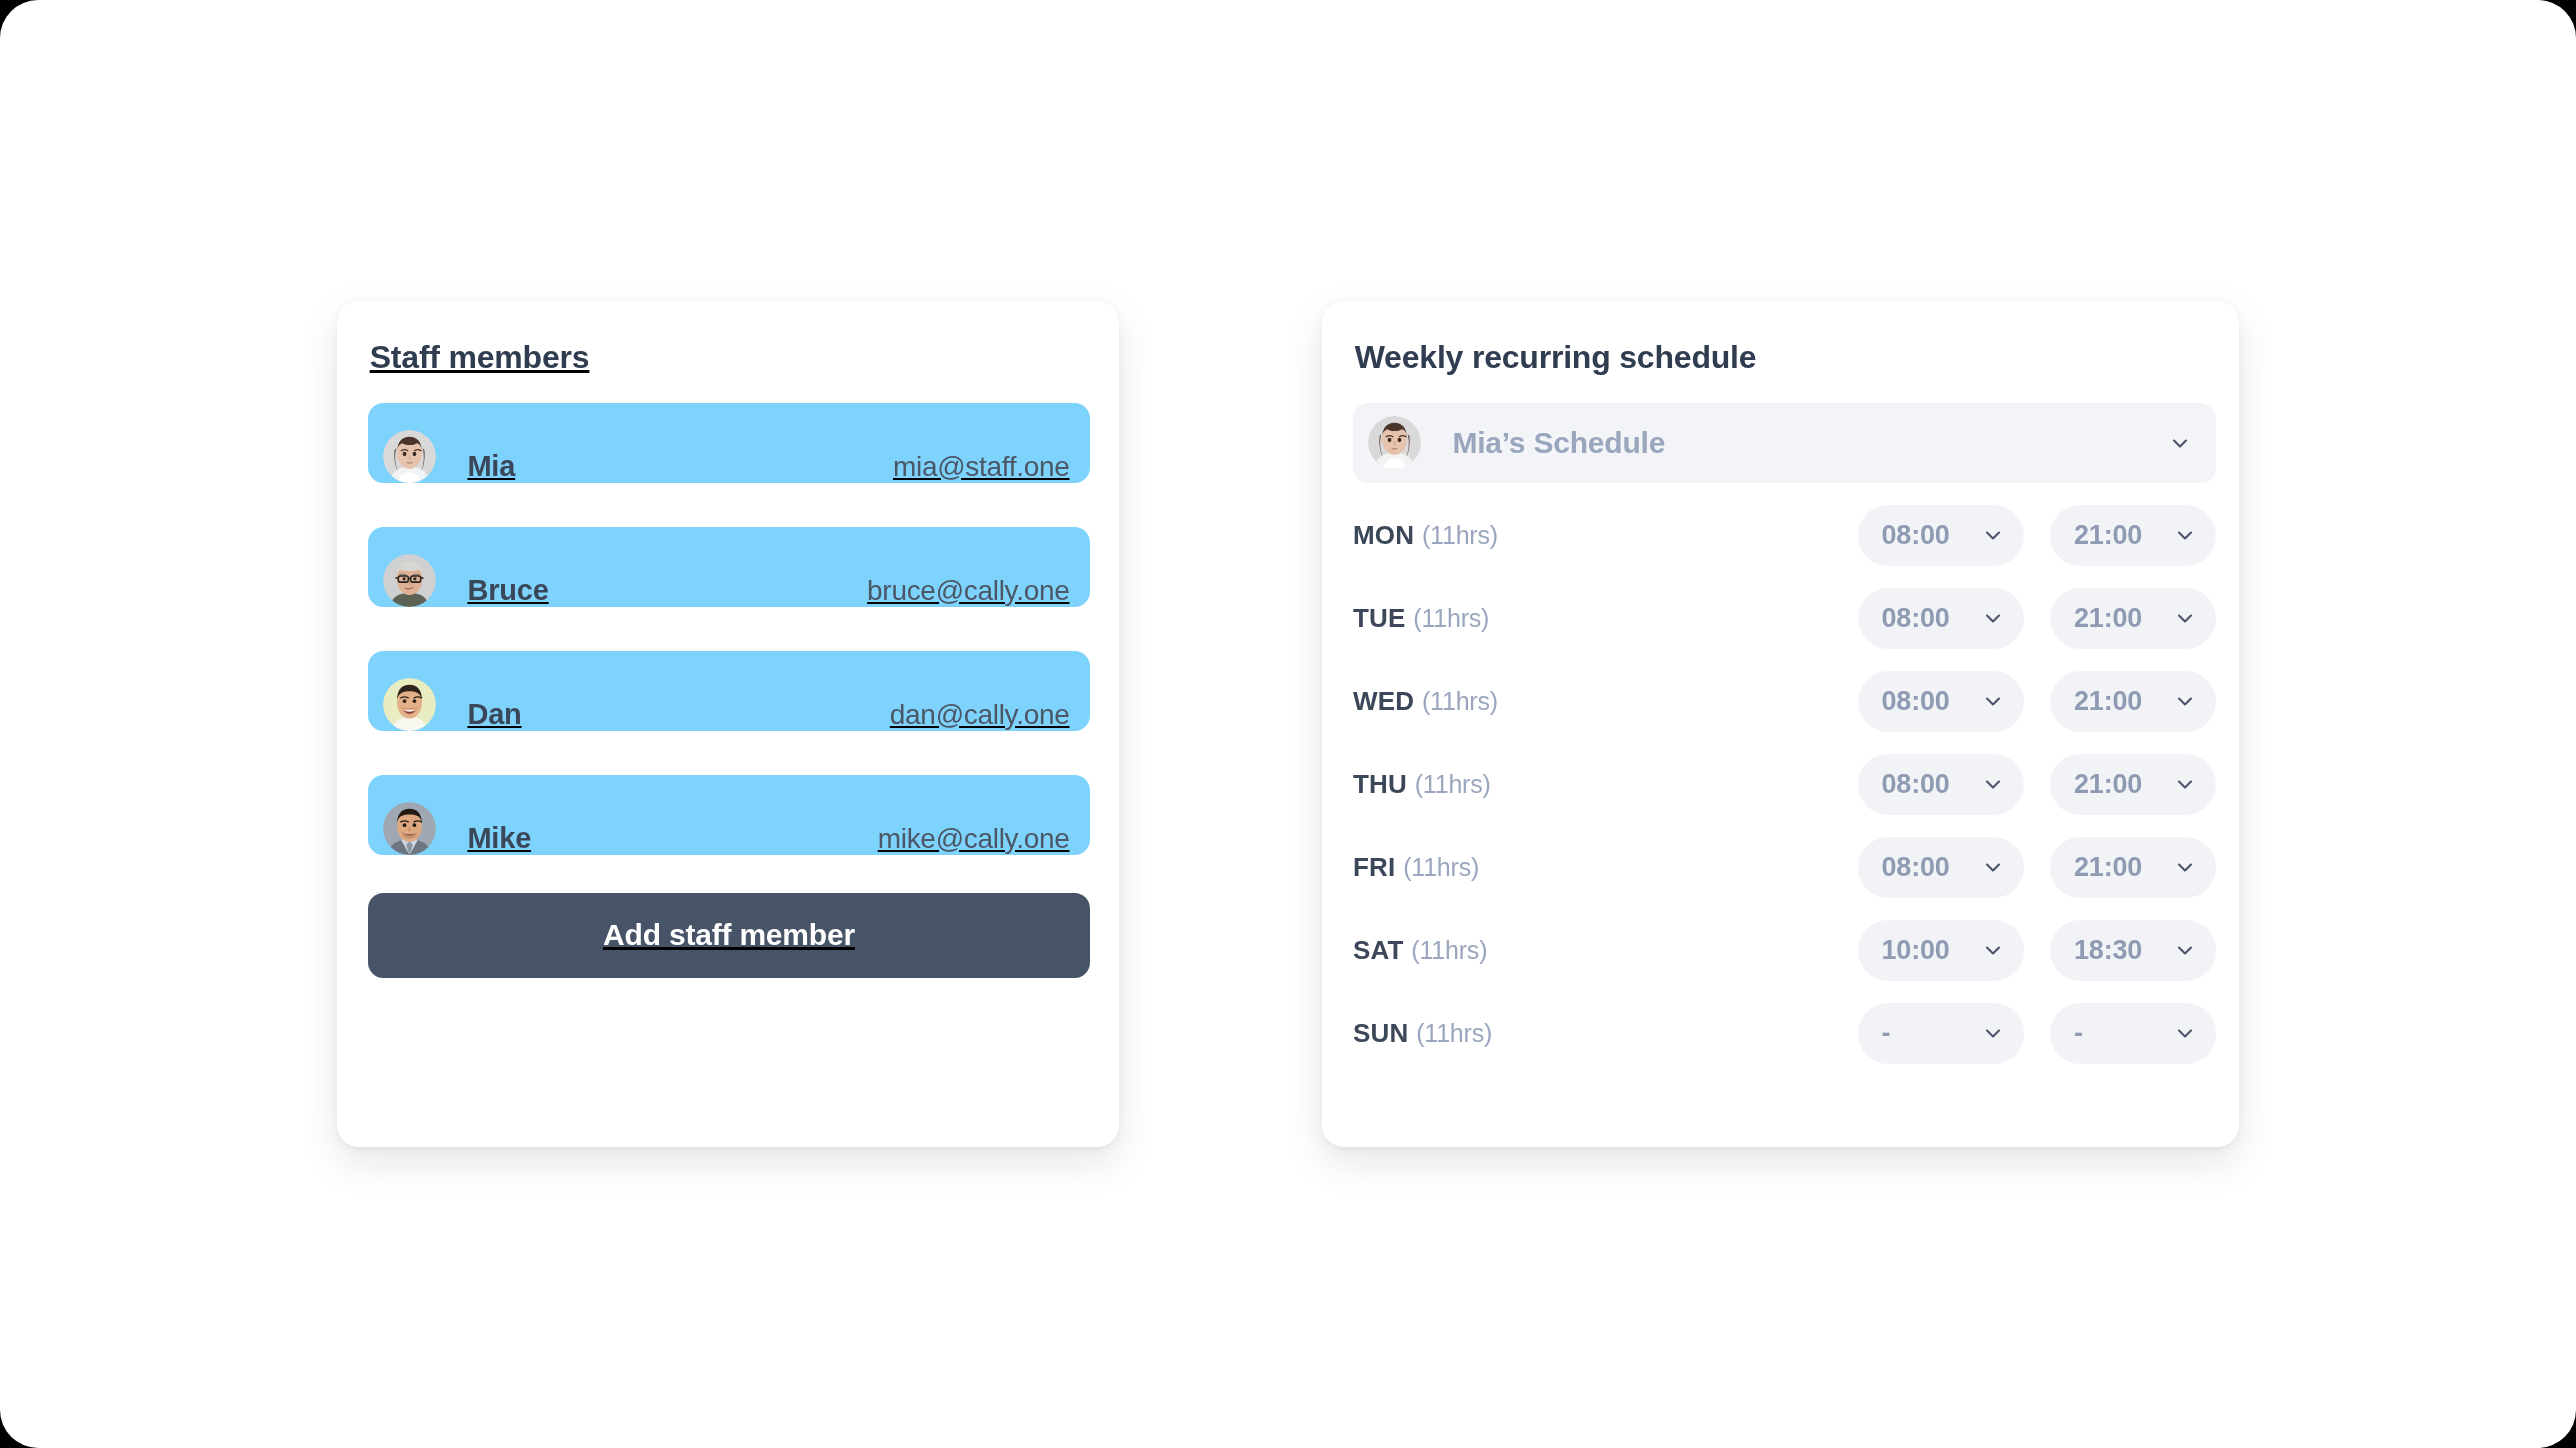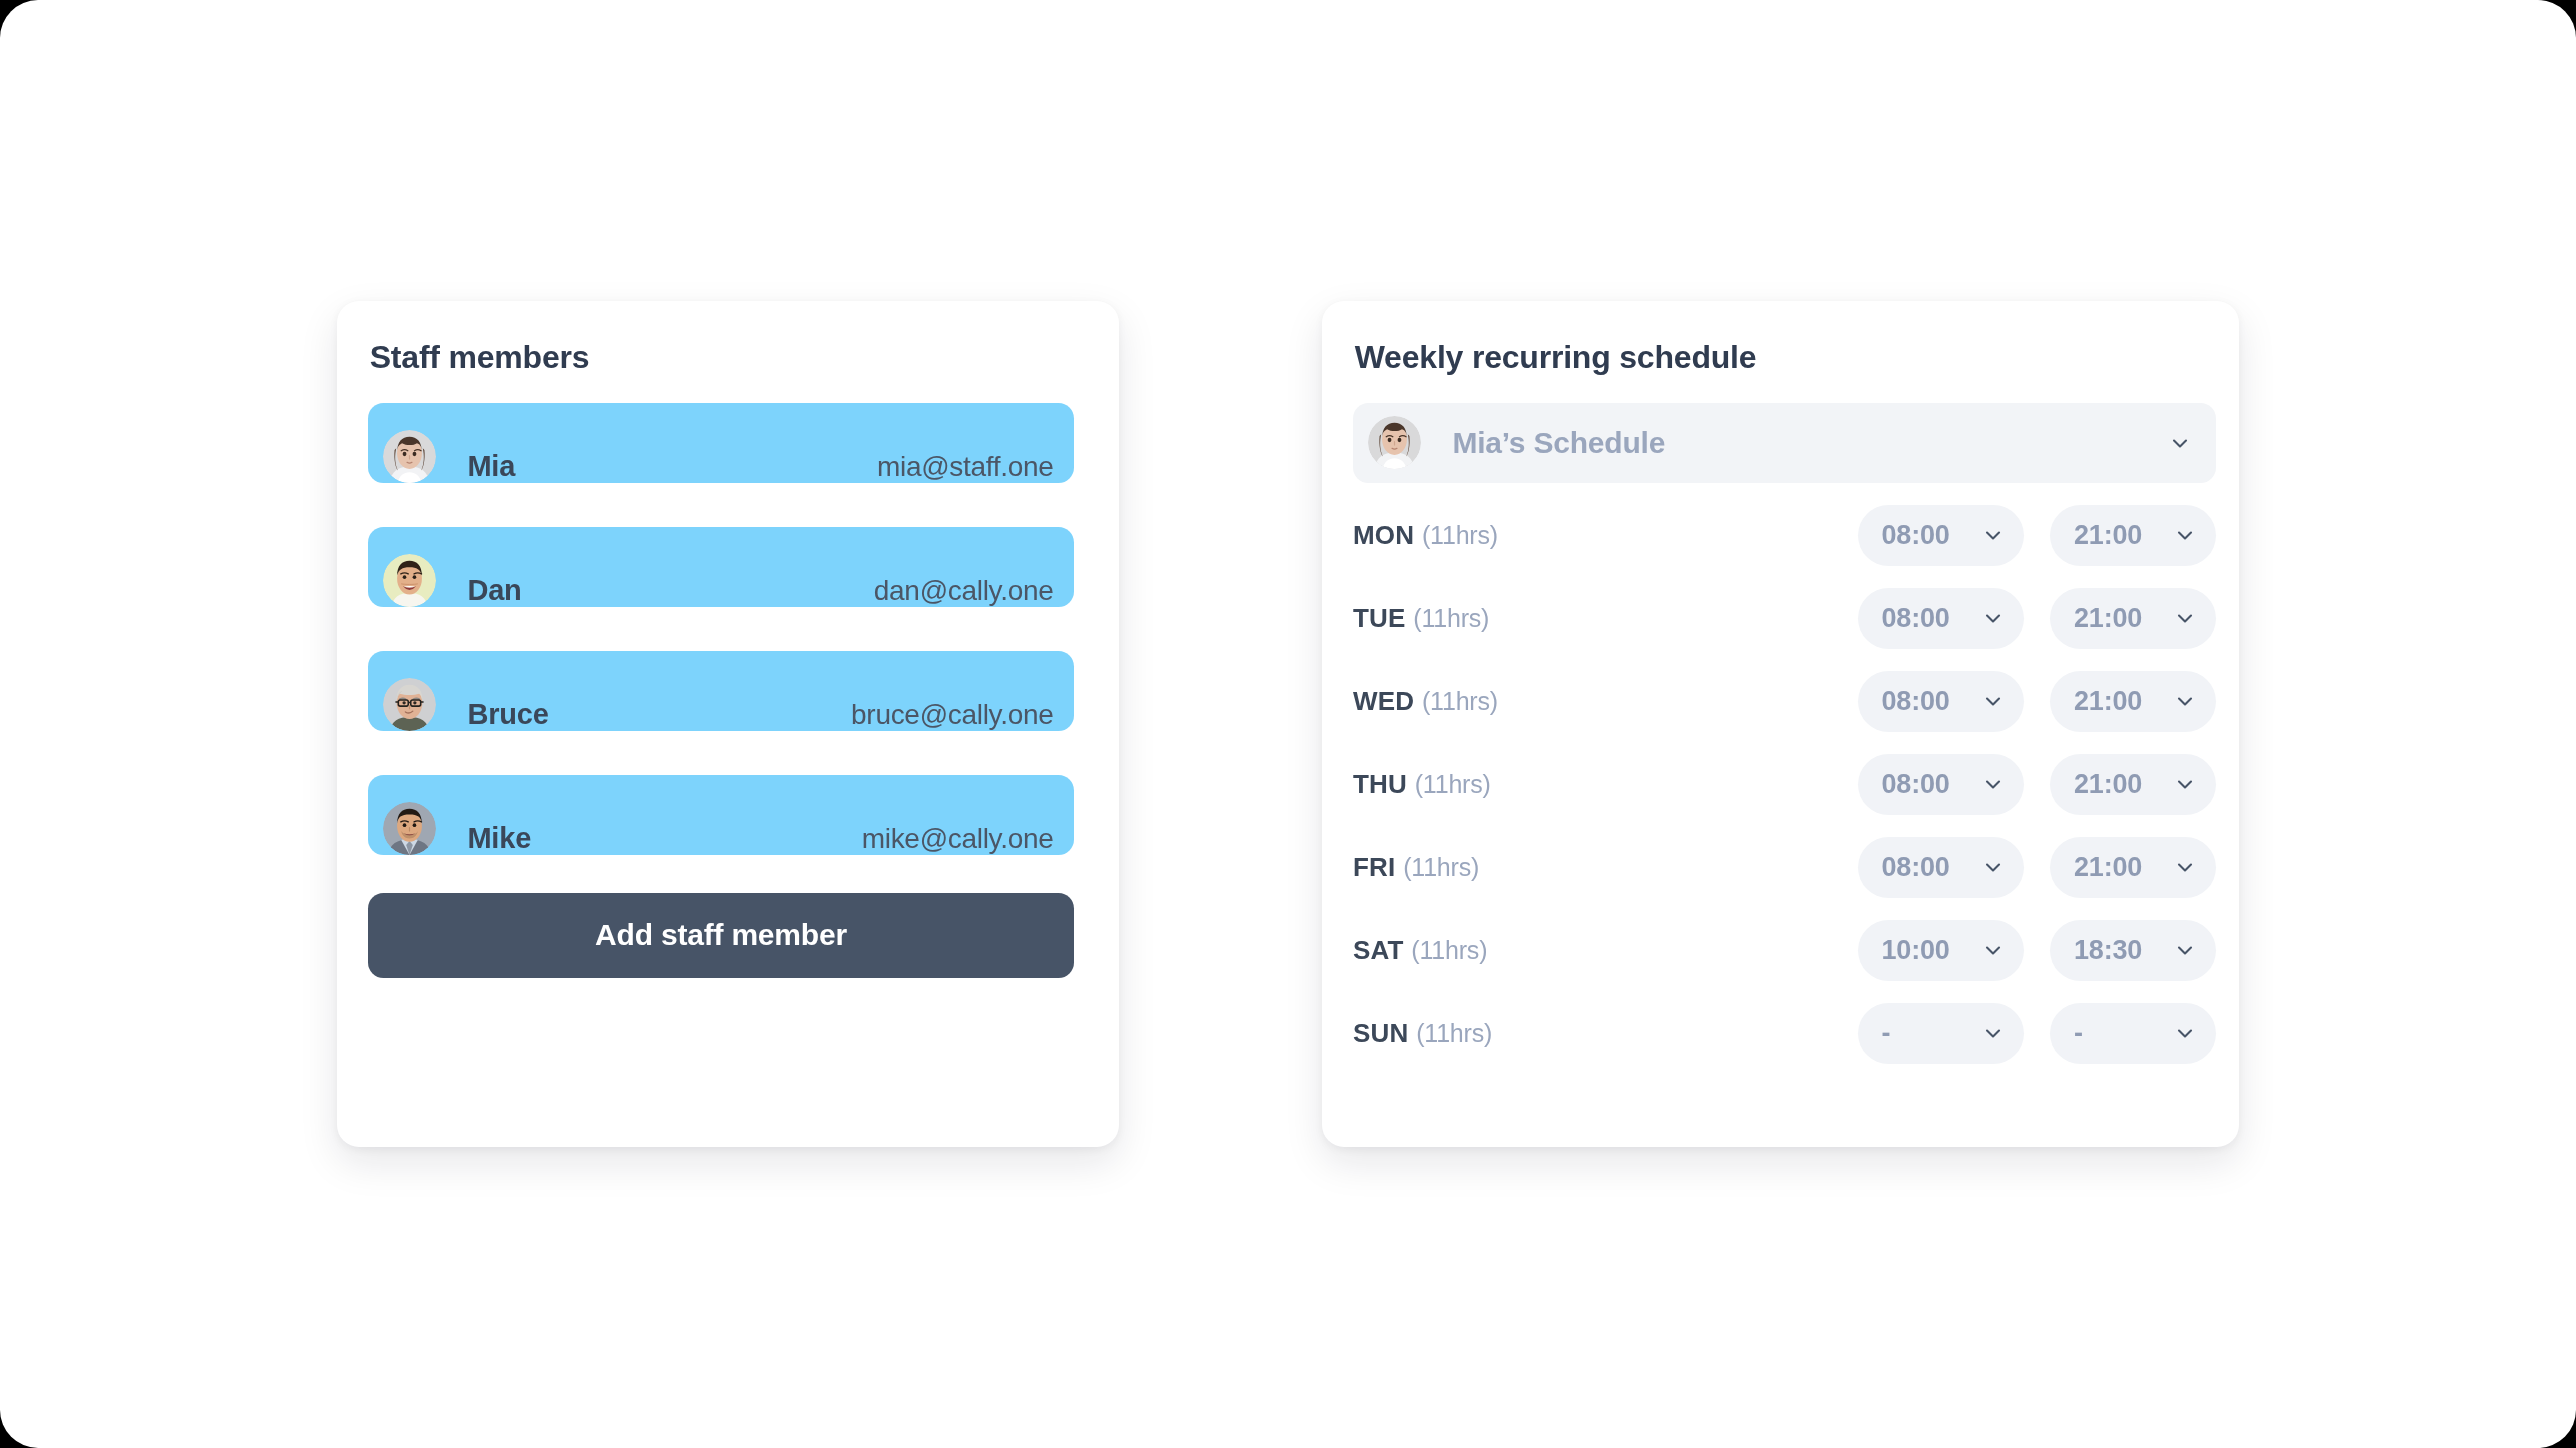--- a/index.html
+++ b/index.html
@@ -33,21 +33,22 @@
   .card {
     background: #ffffff;
     border-radius: 22px;
     box-shadow: 0 15.4px 39px rgba(16, 24, 40, 0.10),
                 0 2.6px 8.5px rgba(16, 24, 40, 0.05);
   }
 
   .card-staff {
     width: 782px;
     height: 846px;
-    padding: 38px 45px 0 31px;
+    padding: 38px 29px 0 31px;
+    text-decoration: underline;
   }
 
   .card-schedule {
     width: 917px;
     height: 846px;
     padding: 38px 23px 0 31px;
   }
 
   .card-title {
     font-size: 32px;
@@ -224,46 +225,20 @@
                 <ellipse cx="26" cy="29" rx="2.3" ry="2.6" fill="#3b2c23"></ellipse>
                 <ellipse cx="38" cy="29" rx="2.3" ry="2.6" fill="#3b2c23"></ellipse>
                 <path d="M22 25q4-2.5 8 0M38 25q4-2.5 8 0" stroke="#4a362a" stroke-width="1.6" fill="none" stroke-linecap="round"></path>
                 <path d="M29 39q3 2 6 0" stroke="#b5836f" stroke-width="1.5" fill="none" stroke-linecap="round"></path>
                 <path d="M32 31v4" stroke="#cfa68f" stroke-width="1.4" fill="none" stroke-linecap="round"></path>
               </g>
             </svg>
           </span>
           <span class="staff-name">Mia</span>
           <span class="staff-email">mia@staff.one</span>
-        </div>
-
-        <div class="staff-row">
-          <span class="avatar">
-            <svg viewBox="0 0 64 64">
-              <defs>
-                  <clipPath id="cd">
-                    <circle cx="32" cy="32" r="32"></circle>
-                  </clipPath>
-                </defs>
-              <g clip-path="url(#cd)">
-                <rect width="64" height="64" fill="#e8ecc0"></rect>
-                <path d="M10 64c2-12 10-17 22-17s20 5 22 17z" fill="#f7f6ef"></path>
-                <ellipse cx="32" cy="30" rx="15" ry="19" fill="#e3b08a"></ellipse>
-                <path d="M17 26c0-12 6-18 15-18s15 6 15 18c-2-7-6-10-15-10s-13 3-15 10z" fill="#2f2218"></path>
-                <ellipse cx="26" cy="28" rx="2.2" ry="2.2" fill="#2b2119"></ellipse>
-                <ellipse cx="38" cy="28" rx="2.2" ry="2.2" fill="#2b2119"></ellipse>
-                <path d="M21.5 24q4.5-2.5 9 0M37.5 24q4.5-2.5 9 0" stroke="#2f2218" stroke-width="1.7" fill="none" stroke-linecap="round"></path>
-                <path d="M24 39q8 9 16 0q-8 3-16 0z" fill="#8d3a3a"></path>
-                <path d="M25 39.5q7-1.5 14 0q-7 2-14 0z" fill="#ffffff"></path>
-                <path d="M22 36c4 1 16 1 20 0" stroke="#c98e68" stroke-width="1.1" fill="none"></path>
-              </g>
-            </svg>
-          </span>
-          <span class="staff-name">Dan</span>
-          <span class="staff-email">dan@cally.one</span>
         </div>
 
         <div class="staff-row">
           <span class="avatar">
             <svg viewBox="0 0 64 64">
               <defs>
                   <clipPath id="cb">
                     <circle cx="32" cy="32" r="32"></circle>
                   </clipPath>
                 </defs>
@@ -287,20 +262,46 @@
             </svg>
           </span>
           <span class="staff-name">Bruce</span>
           <span class="staff-email">bruce@cally.one</span>
         </div>
 
         <div class="staff-row">
           <span class="avatar">
             <svg viewBox="0 0 64 64">
               <defs>
+                  <clipPath id="cd">
+                    <circle cx="32" cy="32" r="32"></circle>
+                  </clipPath>
+                </defs>
+              <g clip-path="url(#cd)">
+                <rect width="64" height="64" fill="#e8ecc0"></rect>
+                <path d="M10 64c2-12 10-17 22-17s20 5 22 17z" fill="#f7f6ef"></path>
+                <ellipse cx="32" cy="30" rx="15" ry="19" fill="#e3b08a"></ellipse>
+                <path d="M17 26c0-12 6-18 15-18s15 6 15 18c-2-7-6-10-15-10s-13 3-15 10z" fill="#2f2218"></path>
+                <ellipse cx="26" cy="28" rx="2.2" ry="2.2" fill="#2b2119"></ellipse>
+                <ellipse cx="38" cy="28" rx="2.2" ry="2.2" fill="#2b2119"></ellipse>
+                <path d="M21.5 24q4.5-2.5 9 0M37.5 24q4.5-2.5 9 0" stroke="#2f2218" stroke-width="1.7" fill="none" stroke-linecap="round"></path>
+                <path d="M24 39q8 9 16 0q-8 3-16 0z" fill="#8d3a3a"></path>
+                <path d="M25 39.5q7-1.5 14 0q-7 2-14 0z" fill="#ffffff"></path>
+                <path d="M22 36c4 1 16 1 20 0" stroke="#c98e68" stroke-width="1.1" fill="none"></path>
+              </g>
+            </svg>
+          </span>
+          <span class="staff-name">Dan</span>
+          <span class="staff-email">dan@cally.one</span>
+        </div>
+
+        <div class="staff-row">
+          <span class="avatar">
+            <svg viewBox="0 0 64 64">
+              <defs>
                   <clipPath id="ck">
                     <circle cx="32" cy="32" r="32"></circle>
                   </clipPath>
                 </defs>
               <g clip-path="url(#ck)">
                 <rect width="64" height="64" fill="#9fa7b2"></rect>
                 <path d="M6 64c2-13 11-19 26-19s24 6 26 19z" fill="#6e7683"></path>
                 <path d="M22 46l10 18 10-18c-4-2-16-2-20 0z" fill="#cdd8e4"></path>
                 <path d="M32 47l-4 5 4 12 4-12z" fill="#8d96a3"></path>
                 <ellipse cx="32" cy="29" rx="15" ry="19" fill="#dda87f"></ellipse>

